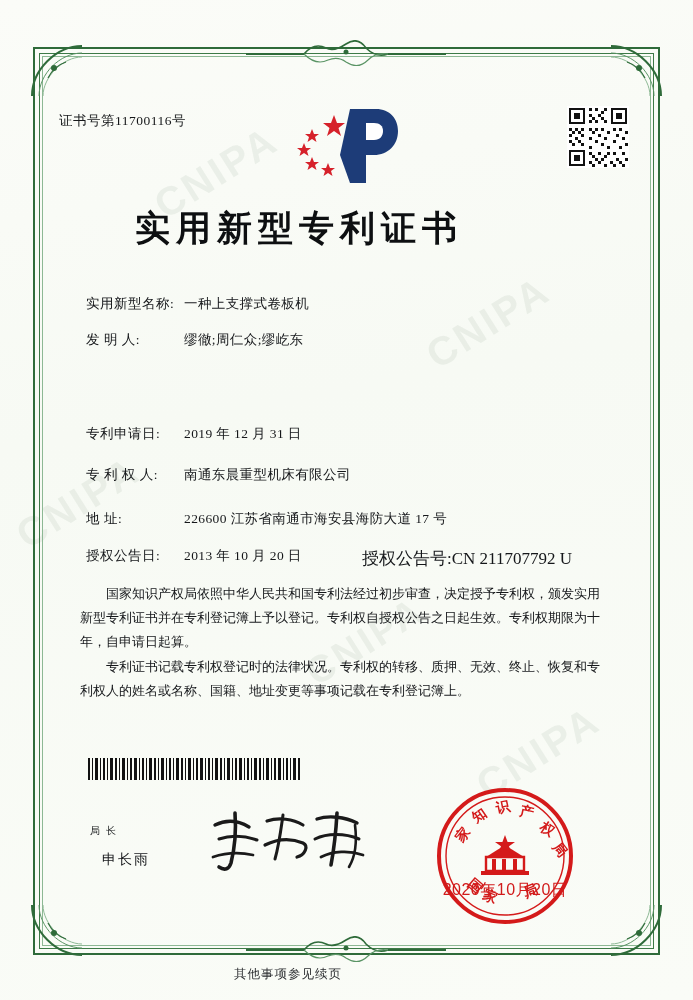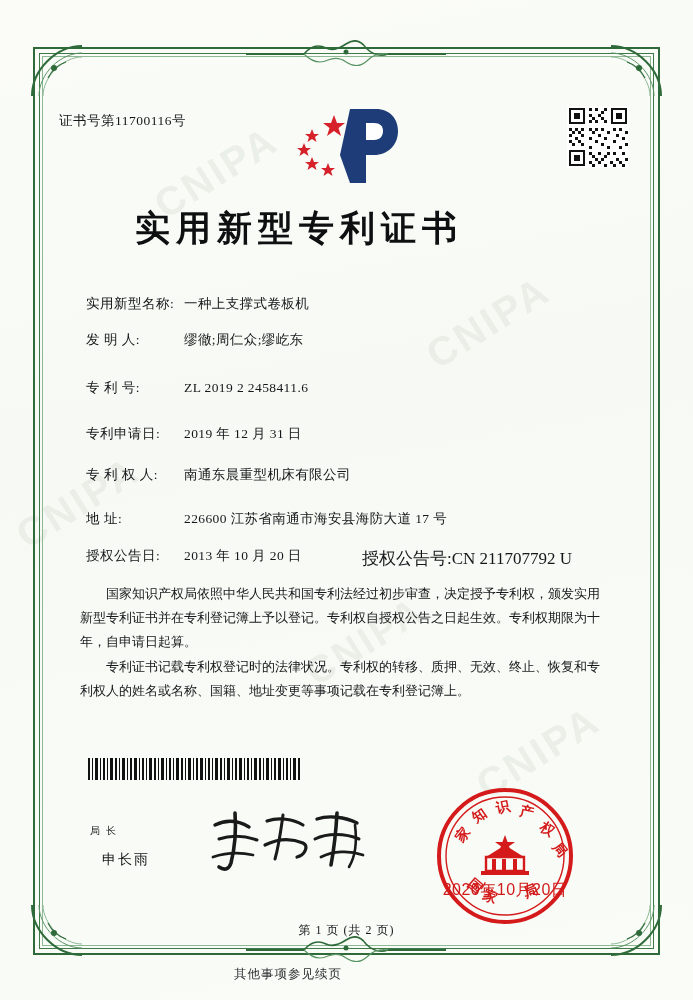--- a/index.html
+++ b/index.html
@@ -404,23 +404,20 @@
   </div>
 
   <div class="main-title">实用新型专利证书</div>
 
   <div class="field f2">
     <span class="lbl">发 明 人:</span><span class="val">缪徹;周仁众;缪屹东</span>
   </div>
   <div class="field f1">
     <span class="lbl">实用新型名称:</span><span class="val">一种上支撑式卷板机</span>
   </div>
-  <div class="field f3">
-    <span class="lbl">专 利 号:</span><span class="val">ZL 2019 2 2458411.6</span>
-  </div>
   <div class="field f4">
     <span class="lbl">专利申请日:</span><span class="val">2019 年 12 月 31 日</span>
   </div>
   <div class="field f5">
     <span class="lbl">专 利 权 人:</span><span class="val">南通东晨重型机床有限公司</span>
   </div>
   <div class="field f6">
     <span class="lbl">地 址:</span><span class="val">226600 江苏省南通市海安县海防大道 17 号</span>
   </div>
   <div class="field f7">
@@ -537,16 +534,15 @@
         <path d="M-19 -2 L0 -14 L19 -2 Z" fill="#d41a1a"></path>
         <rect x="-13" y="0" width="4" height="11" fill="#d41a1a"></rect>
         <rect x="-3" y="0" width="4" height="11" fill="#d41a1a"></rect>
         <rect x="8" y="0" width="4" height="11" fill="#d41a1a"></rect>
         <polygon points="0,-24 2.6,-17 10,-17 4,-12.8 6.3,-5.8 0,-10 -6.3,-5.8 -4,-12.8 -10,-17 -2.6,-17" fill="#d41a1a"></polygon>
       </g>
     </svg>
   </div>
   <div class="seal-date">2020年10月20日</div>
 
-  <div class="page-no">第 1 页 (共 2 页)</div>
   <div class="note">其他事项参见续页</div>
 
 </div>
 
 </body></html>

